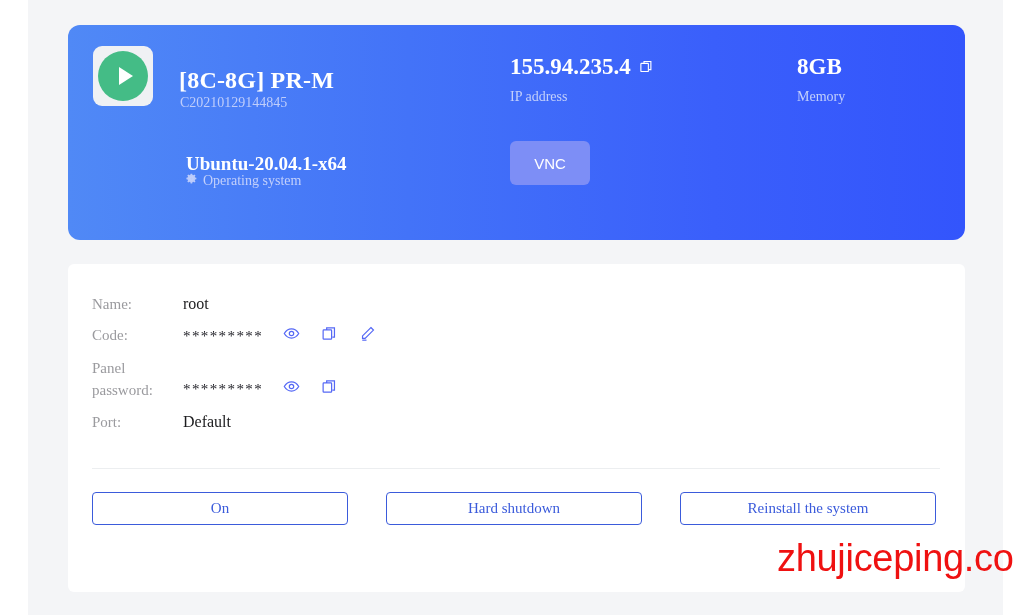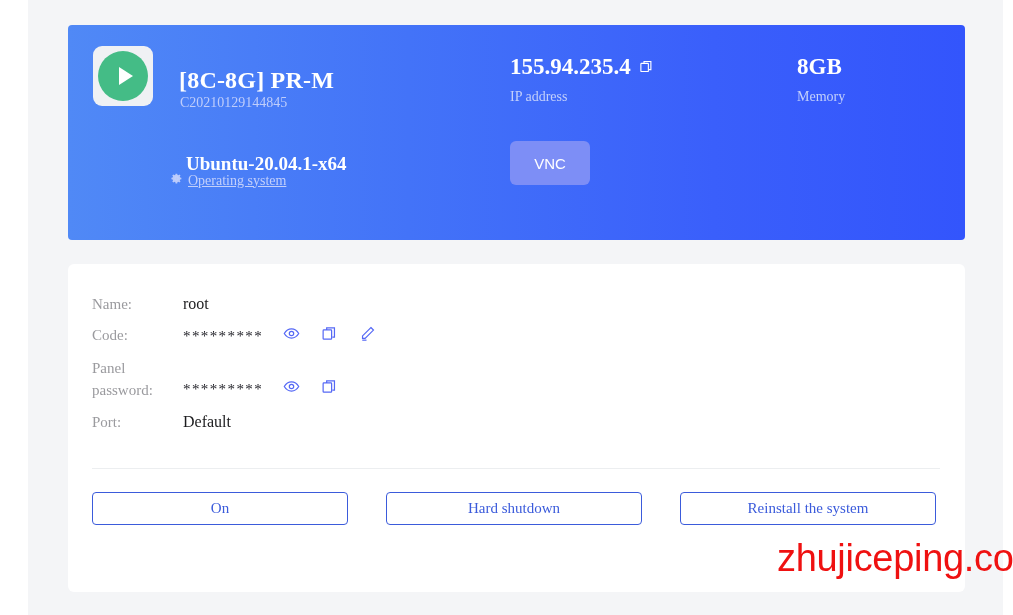--- a/index.html
+++ b/index.html
@@ -25,21 +25,21 @@
     background: #f4f5f7;
   }
 
   
   .header-card {
     position: absolute;
     left: 68px;
     top: 25px;
     width: 897px;
     height: 215px;
-    border-radius: 4px;
+    border-radius: 12px;
     background: linear-gradient(90deg, #5089f6 0%, #4373f8 38%, #3a5ffb 72%, #3355fc 100%);
     box-sizing: border-box;
     overflow: hidden;
   }
 
   .status-icon-wrap {
     position: absolute;
     left: 25px;
     top: 21px;
     width: 60px;
@@ -91,29 +91,28 @@
     position: absolute;
     left: 118px;
     top: 128px;
     font-size: 19px;
     font-weight: bold;
     color: #ffffff;
     white-space: nowrap;
   }
   .hdr-os-label {
     position: absolute;
-    left: 102px;
+    left: 117px;
     top: 147px;
     font-size: 14px;
     color: #c3d0fb;
     white-space: nowrap;
     display: flex;
     align-items: center;
     gap: 5px;
-    text-decoration: underline;
   }
 
   .stat {
     position: absolute;
     color: #ffffff;
     white-space: nowrap;
   }
   .stat .val {
     font-size: 23px;
     font-weight: bold;

